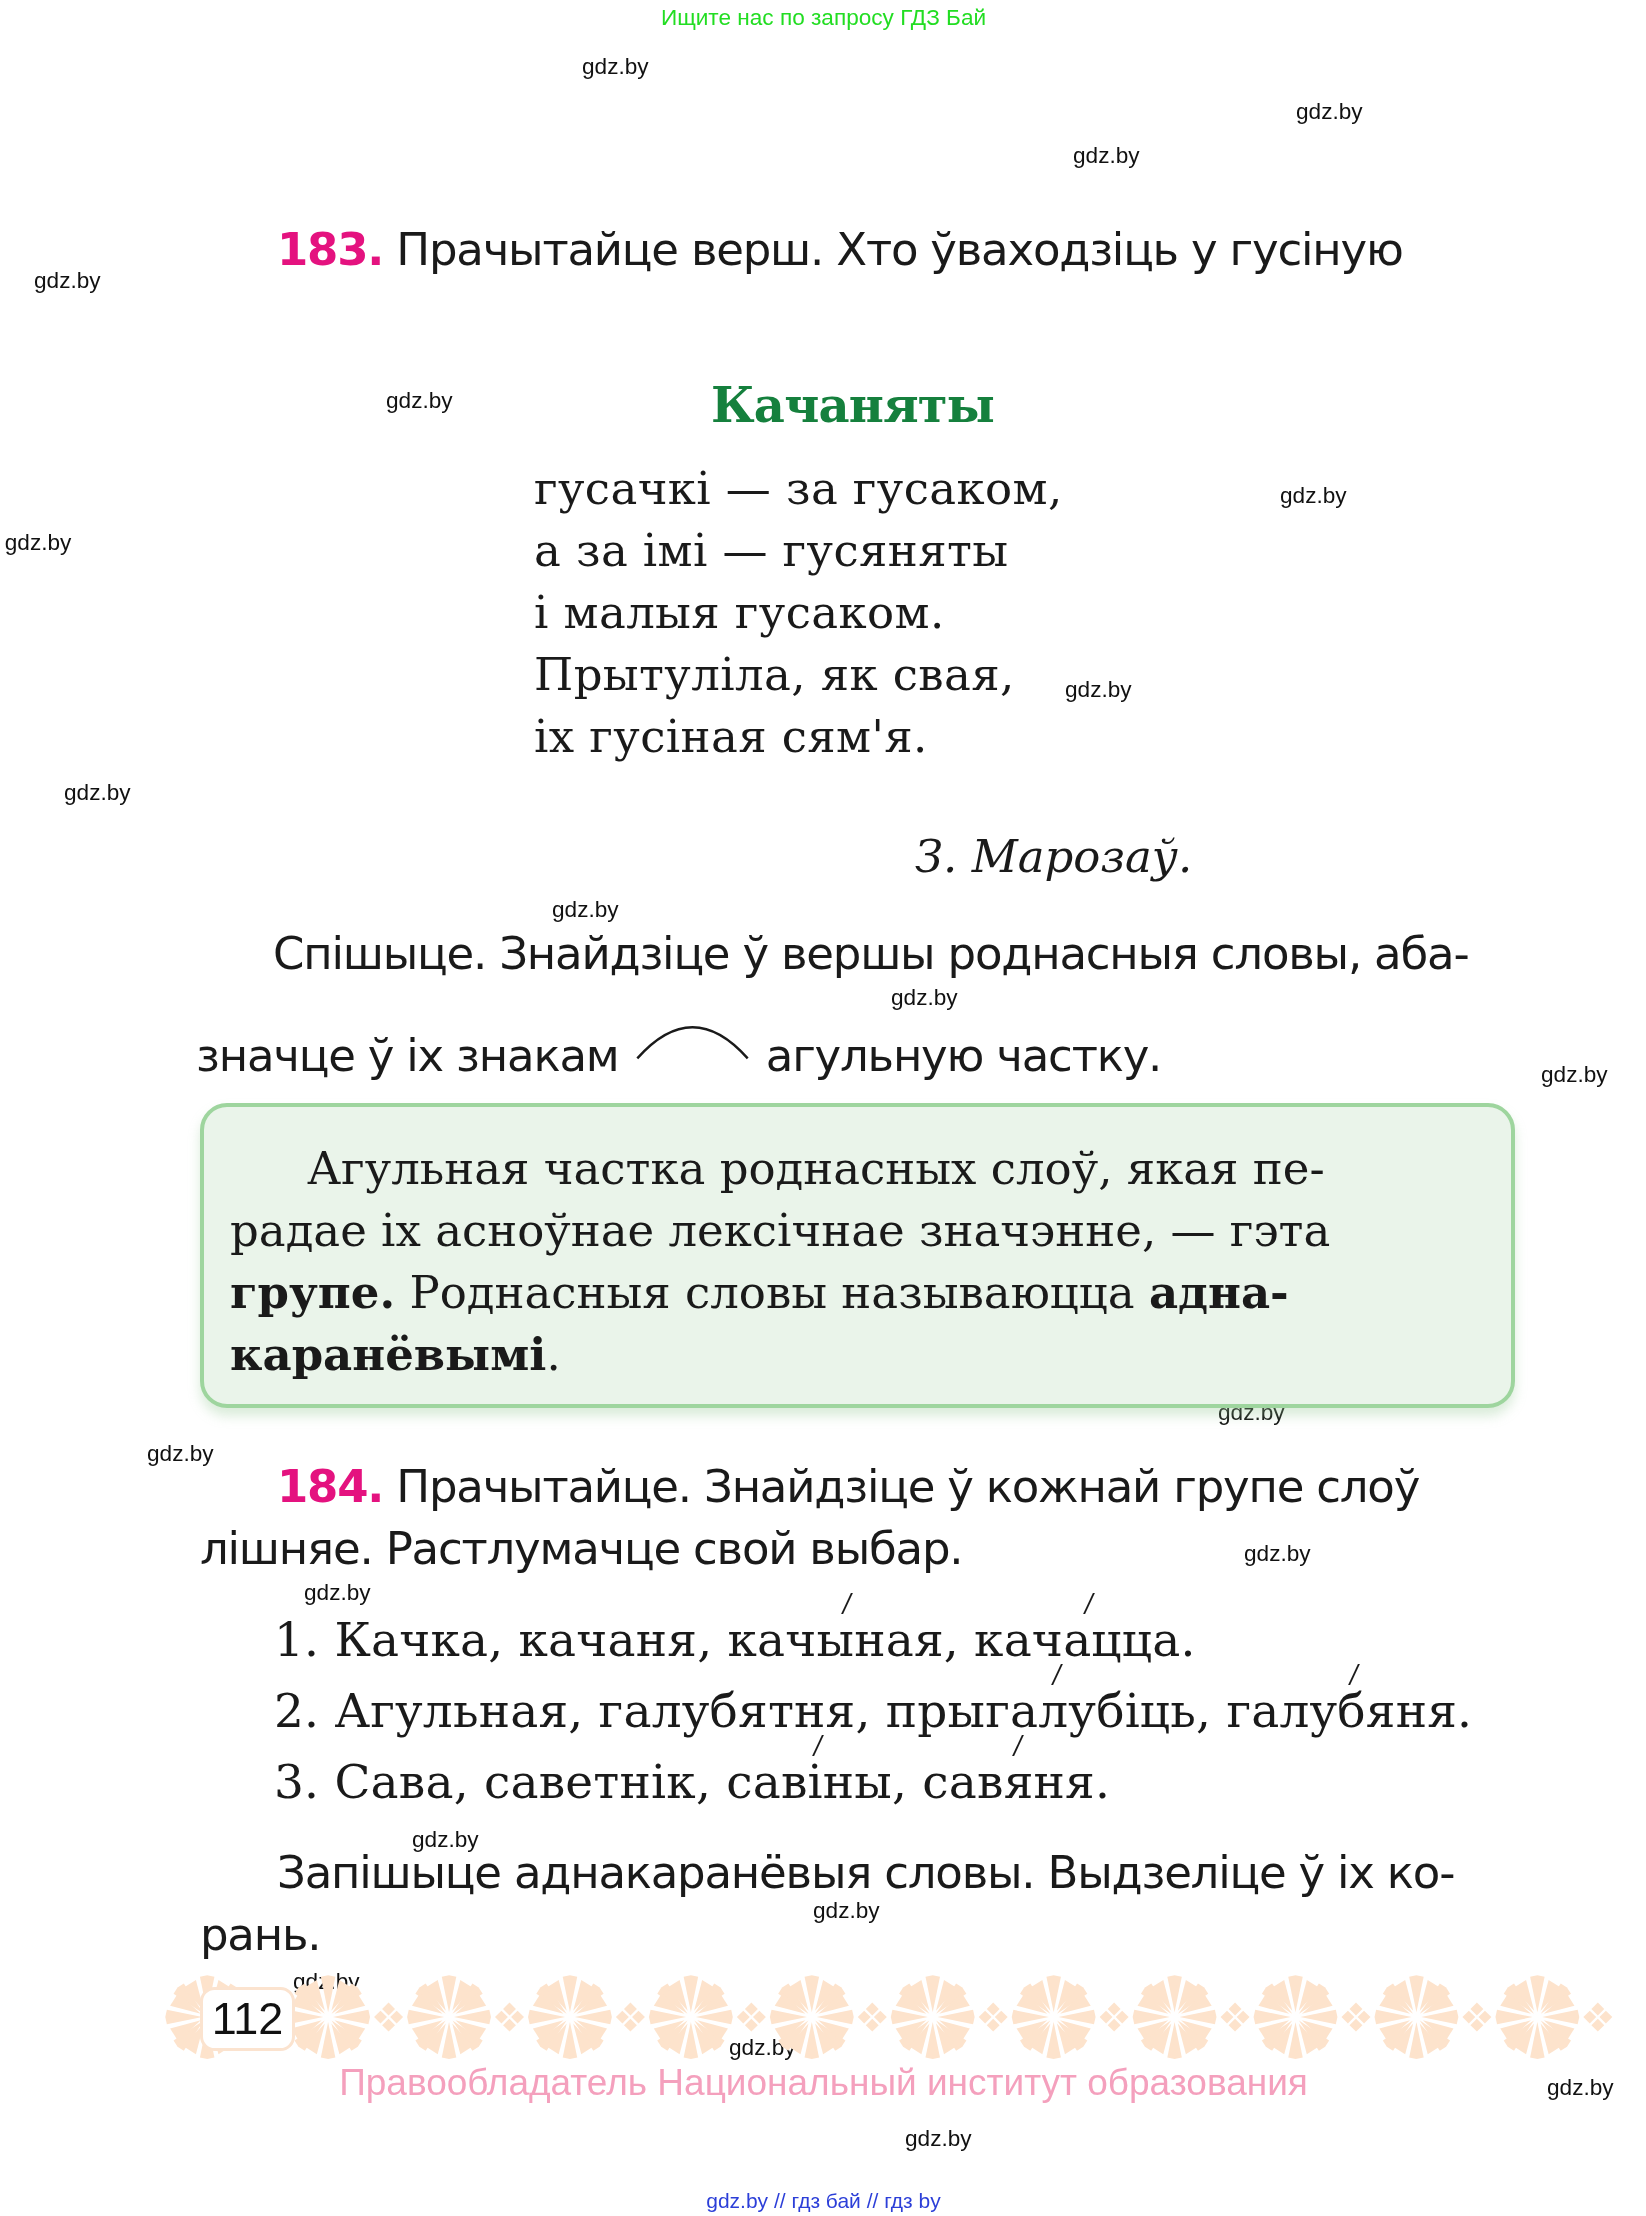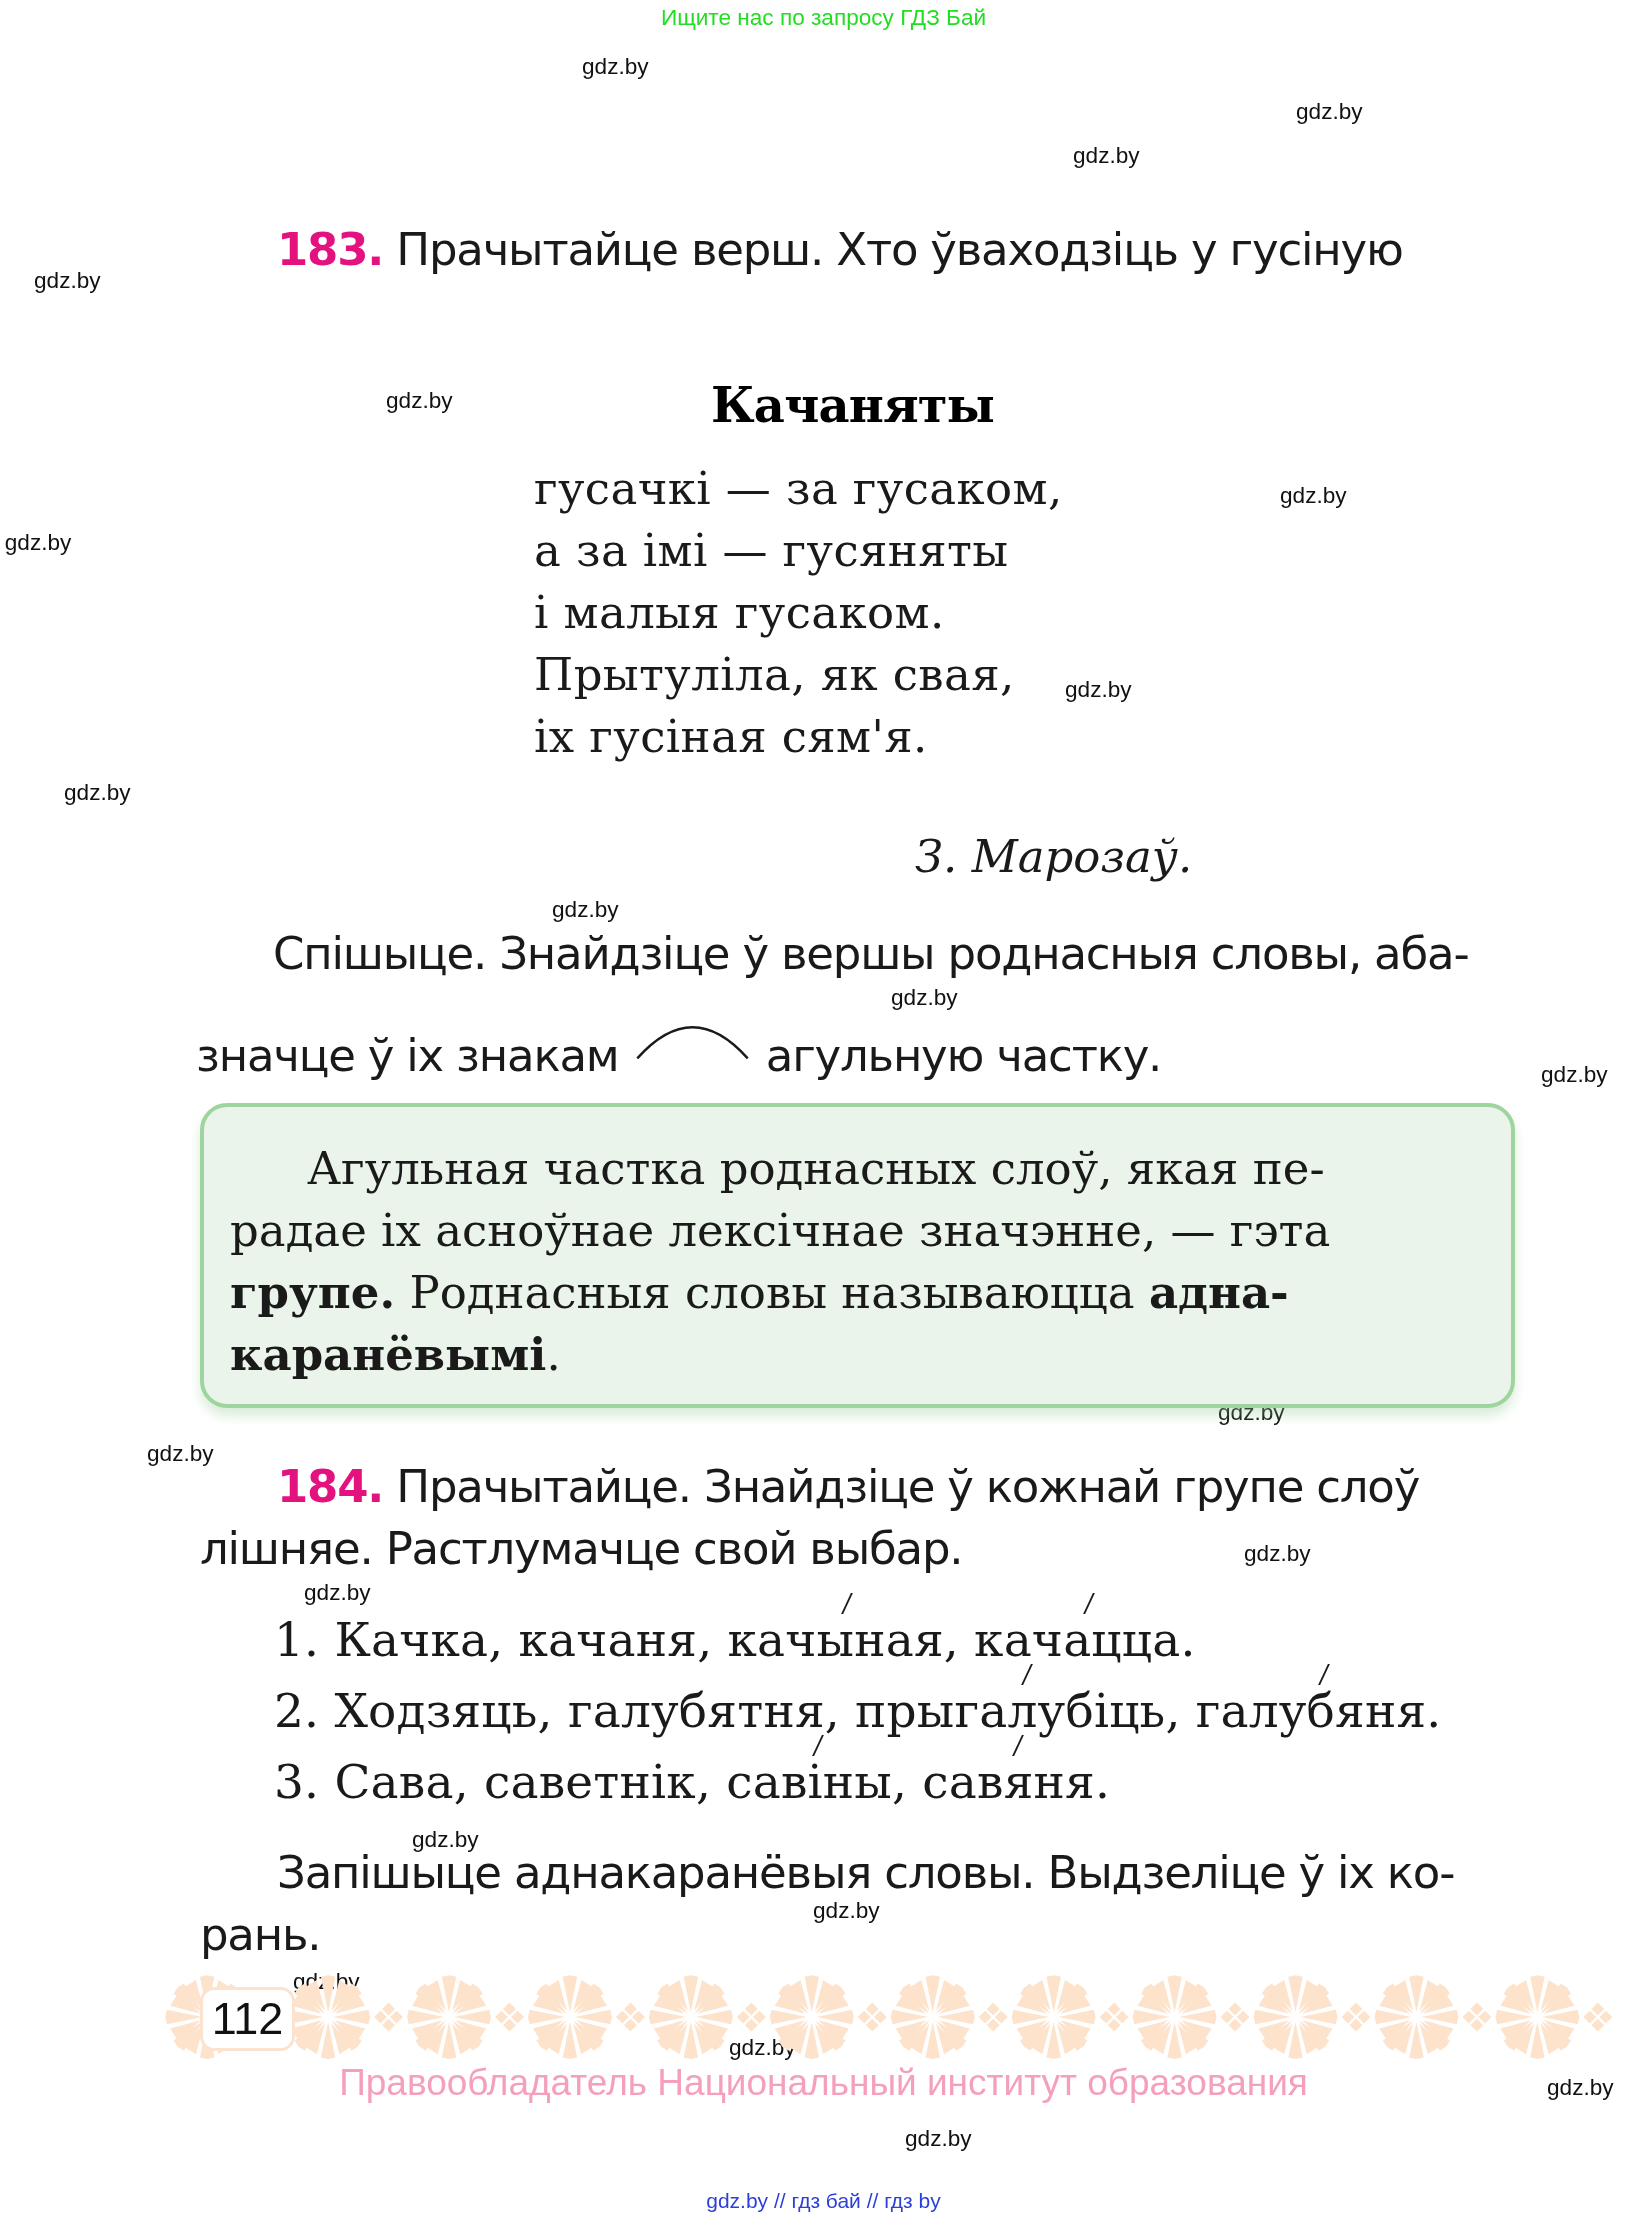--- a/index.html
+++ b/index.html
@@ -2,21 +2,21 @@
 <html style="font-size:13px"><head>
 <meta charset="utf-8">
 <style>
   html, body { margin:0; padding:0; background:#ffffff; }
   body { width:1647px; height:2216px; position:relative; overflow:hidden; }
   .abs { position:absolute; }
   .wm { position:absolute; font-family:"Liberation Sans", sans-serif; font-size:22.6px; color:#111; white-space:nowrap; line-height:1; }
   .top-banner { left:0; width:1647px; top:4.8px; text-align:center; font-family:"Liberation Sans", sans-serif; font-size:22.6px; color:#22dd22; }
   .task { font-family:"DejaVu Sans", sans-serif; font-size:45px; color:#1a1a1a; line-height:62px; letter-spacing:-1.2px; }
   .task-num { color:#e4127f; font-weight:bold; }
-  .poem-title { font-family:"DejaVu Serif", serif; font-weight:bold; font-size:48px; color:#000000; letter-spacing:-0.8px; }
+  .poem-title { font-family:"DejaVu Serif", serif; font-weight:bold; font-size:48px; color:#15803d; letter-spacing:-0.8px; }
   .poem-line { font-family:"DejaVu Serif", serif; font-size:45px; color:#1a1a1a; line-height:62px; height:62px; white-space:nowrap; letter-spacing:0.4px; }
   .author { font-family:"DejaVu Serif", serif; font-style:italic; font-size:45px; color:#1a1a1a; }
   .rule-box { left:200px; top:1103px; width:1315px; height:305px; background:#eaf4ea; border:4.8px solid #9ed59e; border-radius:27px; box-shadow:0 8px 11.3px rgba(150,200,150,0.35); box-sizing:border-box; }
   .rule-text { font-family:"DejaVu Serif", serif; font-size:45px; color:#1a1a1a; line-height:62px; text-align:justify; }
   .rule-text b { font-weight:bold; }
   .list-line { font-family:"DejaVu Serif", serif; font-size:47px; color:#1a1a1a; line-height:71px; white-space:nowrap; letter-spacing:0.2px; }
   .acc { position:relative; display:inline-block; }
   .acc::after { content:""; position:absolute; left:55%; top:-11.3px; width:2.4px; height:21px; background:#1a1a1a; transform:skewX(-25deg); }
   .page-num-box { left:200px; top:1987px; width:95px; height:64px; background:#fff; border:3.2px solid #fbe3cf; border-radius:14.5px; box-sizing:border-box; text-align:center; font-family:"Liberation Sans", sans-serif; font-size:45px; line-height:58px; color:#111; }
   .copyright { left:0; width:1647px; top:2062px; text-align:center; font-family:"Liberation Sans", sans-serif; font-size:37px; color:#f4a0bd; }
@@ -97,21 +97,21 @@
 <div class="abs" style="left:274px; top:1604px;">
   <div class="list-line">
     <span>1.</span>
     <span>Качка</span>,
     <span>качаня</span>,
     <span class="acc">качыная</span>,
     <span class="acc">качацца</span>.
   </div>
   <div class="list-line">
     <span>2.</span>
-    <span>Ходзяць</span>,
+    <span>Агульная</span>,
     <span>галубятня</span>,
     <span class="acc">прыгалубіць</span>,
     <span class="acc">галубяня</span>.
   </div>
   <div class="list-line">
     <span>3.</span>
     <span>Сава</span>,
     <span>саветнік</span>,
     <span class="acc">савіны</span>,
     <span class="acc">савяня</span>.

